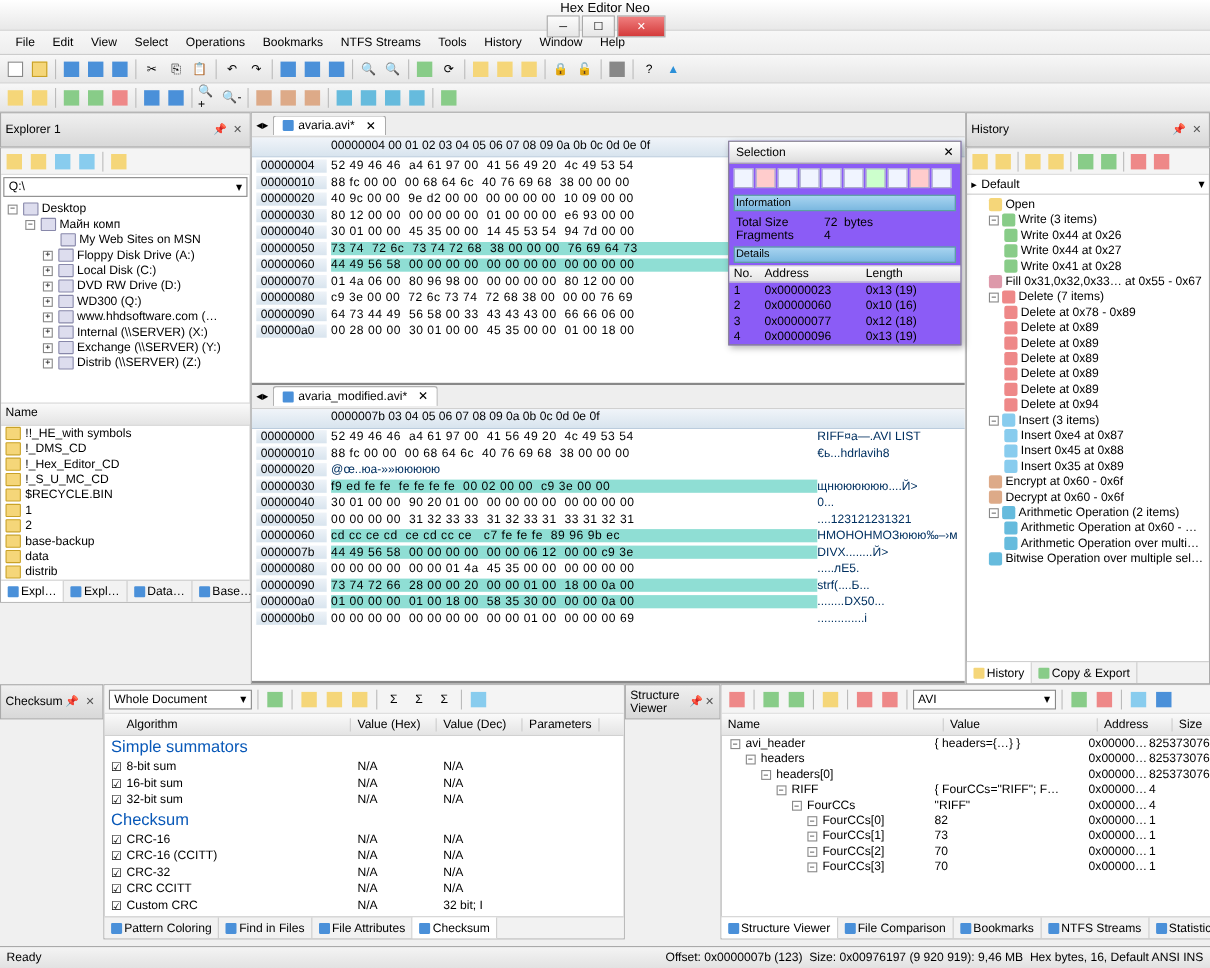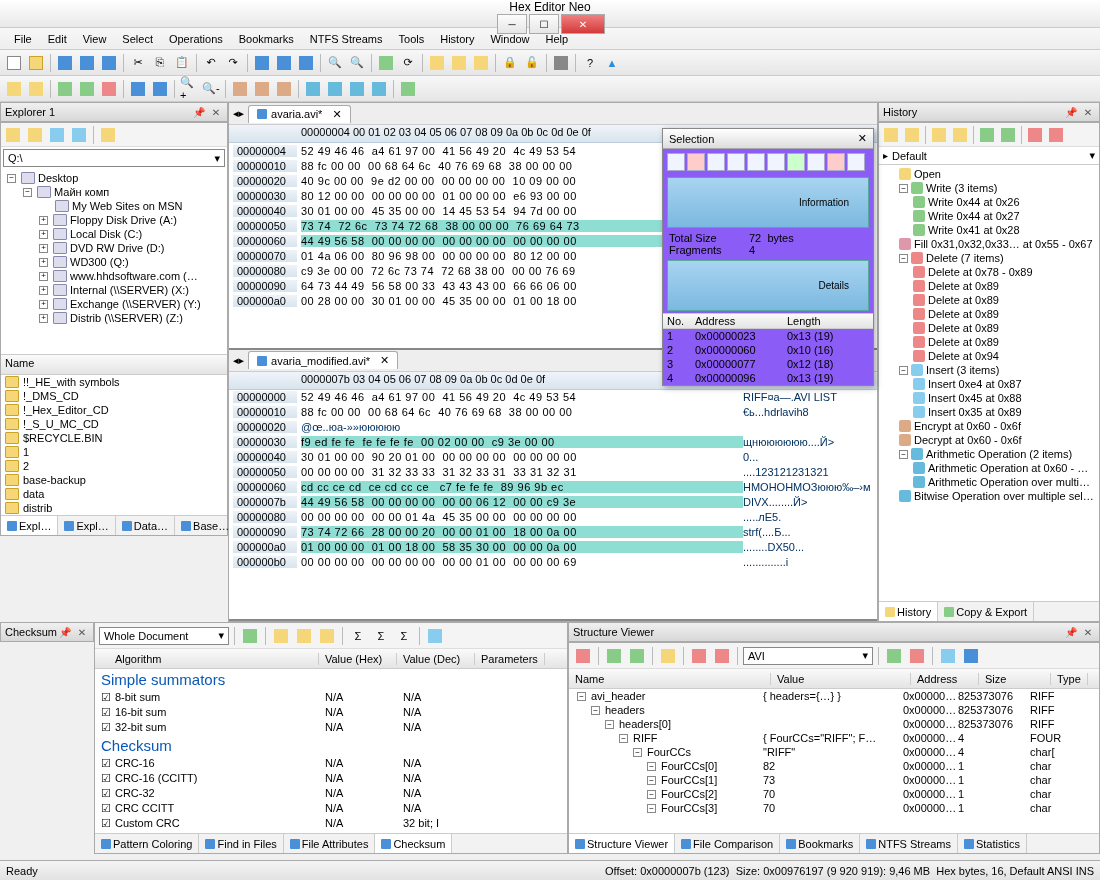--- a/index.html
+++ b/index.html
@@ -9,21 +9,21 @@
 .titlebar .title { flex: 1; font-size: 12px; }
 .winbtns { display: flex; }
 .winbtn { width: 30px; height: 20px; border: 1px solid #aaa; background: linear-gradient(#fcfcfc,#e6e6e6); margin-left: 2px; display: flex; align-items: center; justify-content: center; font-size: 10px; cursor: pointer; }
 .winbtn.close { background: linear-gradient(#f08080,#d43a3a); color: #fff; width: 44px; }
 .menubar { height: 22px; background: linear-gradient(#f7f7f7,#eee); display: flex; align-items: center; padding: 0 6px; border-bottom: 1px solid #ccc; }
 .menubar span { padding: 2px 8px; cursor: pointer; }
 .toolbar { height: 26px; background: linear-gradient(#f7f7f7,#e6e6e6); display: flex; align-items: center; padding: 2px 4px; border-bottom: 1px solid #ccc; gap: 2px; }
 .tbtn { width: 20px; height: 20px; border: 1px solid transparent; display: inline-flex; align-items: center; justify-content: center; cursor: pointer; border-radius: 2px; }
 .tsep { width: 1px; height: 18px; background: #bbb; margin: 0 2px; }
 .ic { width: 14px; height: 14px; display: inline-block; }
-.panelhdr { height: 20px; background: linear-gradient(#f0f0f0,#d8d8d8); border: 1px solid #aaa; display: flex; align-items: center; padding: 0 4px; font-size: 11px; }
+.panelhdr { height: 32px; background: linear-gradient(#f0f0f0,#d8d8d8); border: 1px solid #aaa; display: flex; align-items: center; padding: 0 4px; font-size: 11px; }
 .panelhdr .spacer { flex: 1; }
 .pin, .closex { width: 14px; height: 14px; cursor: pointer; display: inline-flex; align-items: center; justify-content: center; font-size: 10px; color: #555; margin-left: 2px; }
 .main { display: grid; grid-template-columns: 228px 650px 222px; grid-template-rows: 520px 232px; height: calc(880px - 28px - 22px - 26px - 26px - 20px); }
 .explorer { border: 1px solid #aaa; background: #fff; display: flex; flex-direction: column; }
 .explorer .etb { height: 24px; background: #f4f4f4; border-bottom: 1px solid #ddd; display: flex; align-items: center; padding: 2px; gap: 2px; }
 .combo { border: 1px solid #888; background: #fff; height: 18px; padding: 0 4px; display: flex; align-items: center; width: 100%; }
 .tree { flex: 0 0 auto; height: 186px; overflow: auto; padding: 2px; border-bottom: 1px solid #ccc; }
 .tree .node { padding: 1px 0 1px 14px; white-space: nowrap; display: flex; align-items: center; gap: 3px; }
 .tree .node .tg { width: 9px; height: 9px; border: 1px solid #888; display: inline-flex; align-items: center; justify-content: center; font-size: 8px; line-height: 1; margin-right: 2px; cursor: pointer; }
 .fic { width: 14px; height: 12px; background: #f5d679; border: 1px solid #c9a227; border-radius: 1px; display: inline-block; }
@@ -42,21 +42,21 @@
 .hexrows { flex: 1; overflow: hidden; font-family: "Consolas", monospace; font-size: 11px; }
 .hrow { display: flex; padding: 0 4px; height: 15px; align-items: center; }
 .haddr { width: 64px; color: #000; background: linear-gradient(#eef3f8,#d8e4ee); padding: 0 4px; margin-right: 4px; }
 .hbytes { flex: 1; letter-spacing: 0.5px; white-space: pre; }
 .hasc { width: 130px; color: #003060; white-space: pre; overflow: hidden; }
 .hl-teal { background: #8fded4; }
 .selp { position: absolute; top: 128px; left: 662px; width: 212px; background: #8b5cf6; border: 1px solid #888; box-shadow: 2px 2px 6px rgba(0,0,0,0.3); z-index: 50; }
 .selp .hdr { height: 20px; background: linear-gradient(#fff,#ddd); display: flex; align-items: center; padding: 0 6px; border-bottom: 1px solid #aaa; }
 .selp .btnrow { padding: 4px; display: flex; gap: 2px; flex-wrap: wrap; }
 .selp .sbtn { width: 18px; height: 18px; border: 1px solid #aac; background: #f0f4ff; cursor: pointer; }
-.infobar { background: linear-gradient(#a8d4f0,#7bb8e0); text-align: right; padding: 19px; border: 1px solid #5a9; margin: 2px 4px; font-size: 10px; }
+.infobar { background: linear-gradient(#a8d4f0,#7bb8e0); text-align: left; padding: 1px; border: 1px solid #5a9; margin: 2px 4px; font-size: 10px; }
 .infogrid { padding: 2px 6px; font-size: 11px; }
 .infogrid .irow { display: flex; }
 .infogrid .irow .k { width: 80px; }
 .dtable { border-top: 1px solid #ccc; }
 .dtable .dh { display: flex; background: linear-gradient(#fafafa,#e4e4e4); border-bottom: 1px solid #ccc; }
 .dtable .dh span, .dtable .dr span { padding: 1px 4px; }
 .dtable .dr { display: flex; font-size: 11px; font-family: "Consolas", monospace; }
 .c1 { width: 28px; } .c2 { width: 92px; } .c3 { width: 70px; }
 .history { border: 1px solid #aaa; background: #fff; display: flex; flex-direction: column; }
 .history .htb { height: 24px; background: #f4f4f4; border-bottom: 1px solid #ddd; display: flex; align-items: center; padding: 2px; gap: 1px; }
@@ -816,21 +816,21 @@
               <span>File Attributes</span>
             </div>
             <div class="tab active">
               <span class="tabic"></span>
               <span>Checksum</span>
             </div>
           </div>
       </div>
     </div>
 
-    <div style="display:flex;flex-direction:column">
+    <div style="display:flex;flex-direction:row">
       <div class="panelhdr">
         <span>Structure Viewer</span>
           <span class="spacer"></span>
         <span class="pin">📌</span>
         <span class="closex">✕</span>
       </div>
       <div class="structv" style="flex:1">
         <div class="cktb">
           <span class="tbtn">
               <span class="ic" style="background:#e88"></span>

